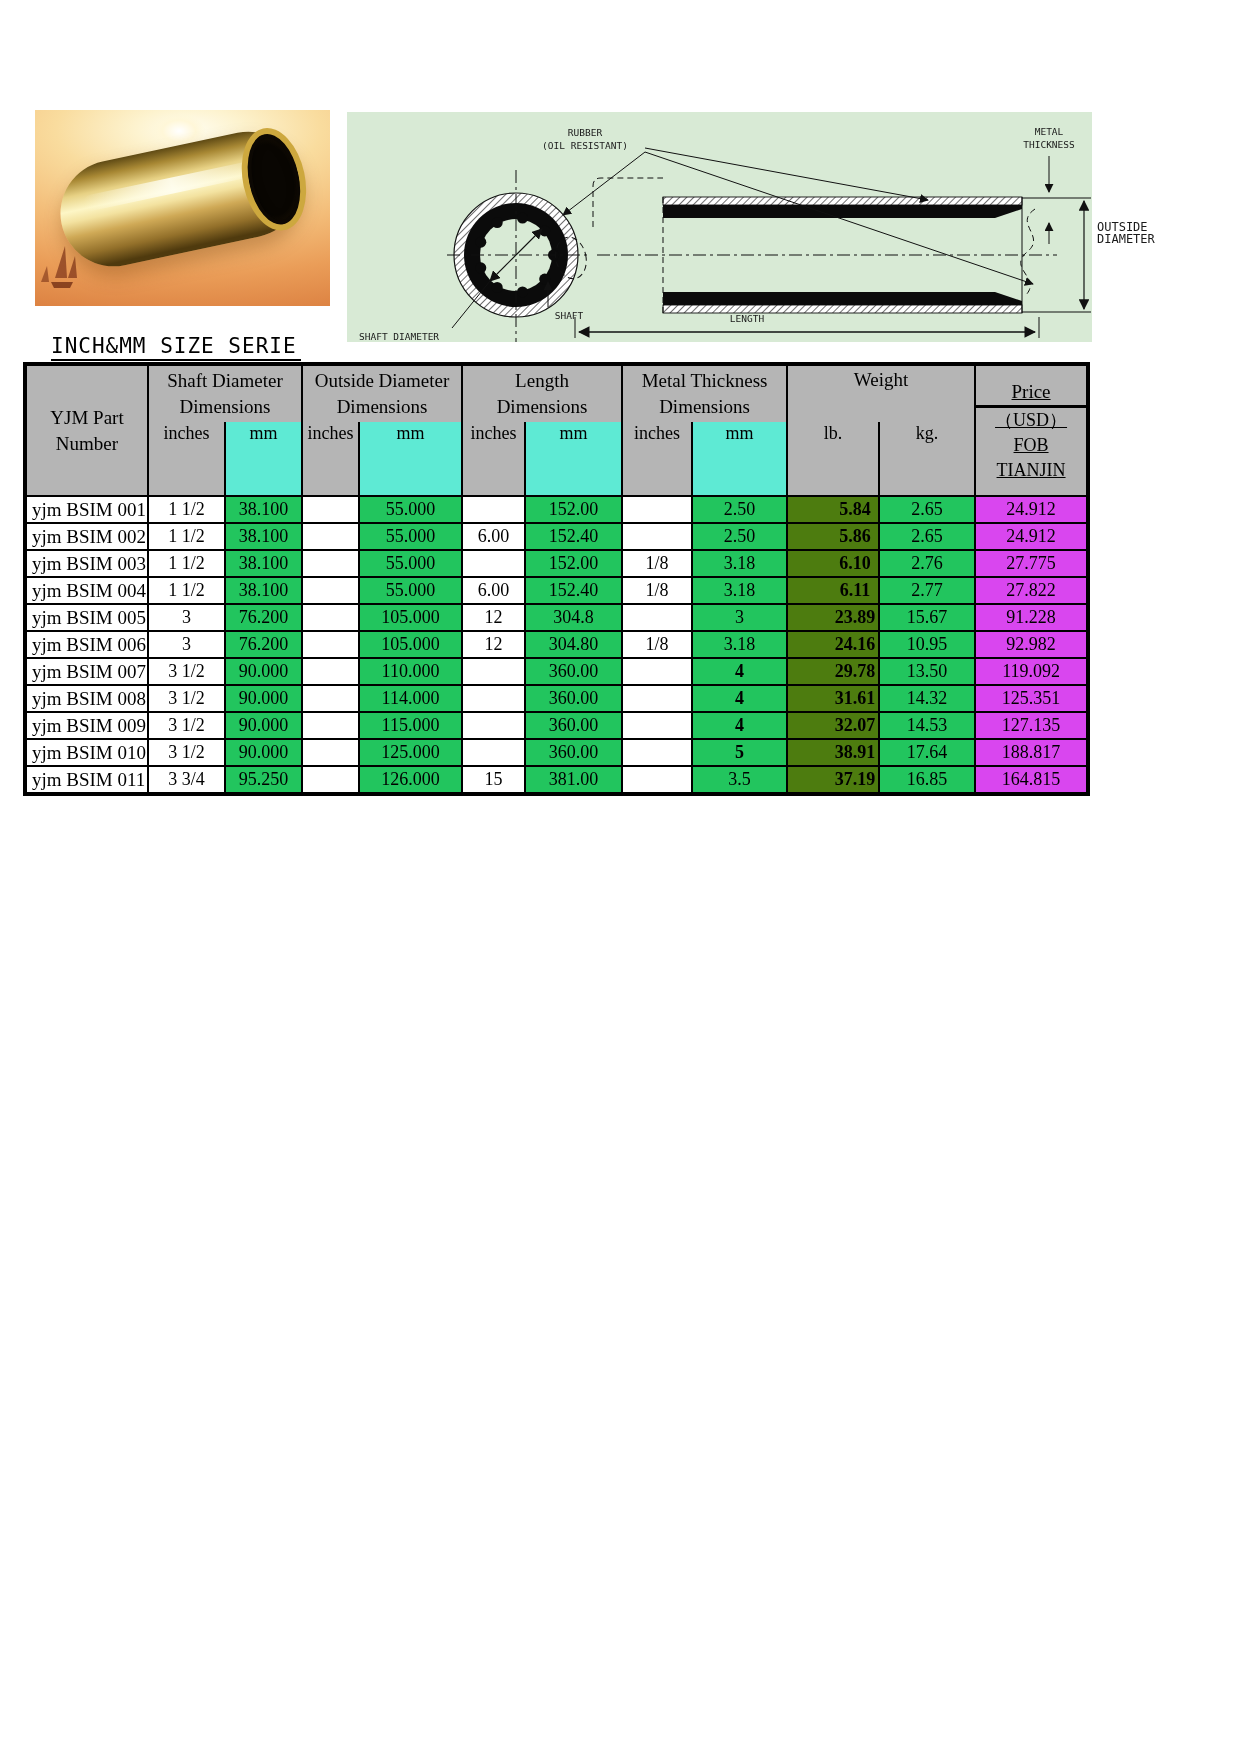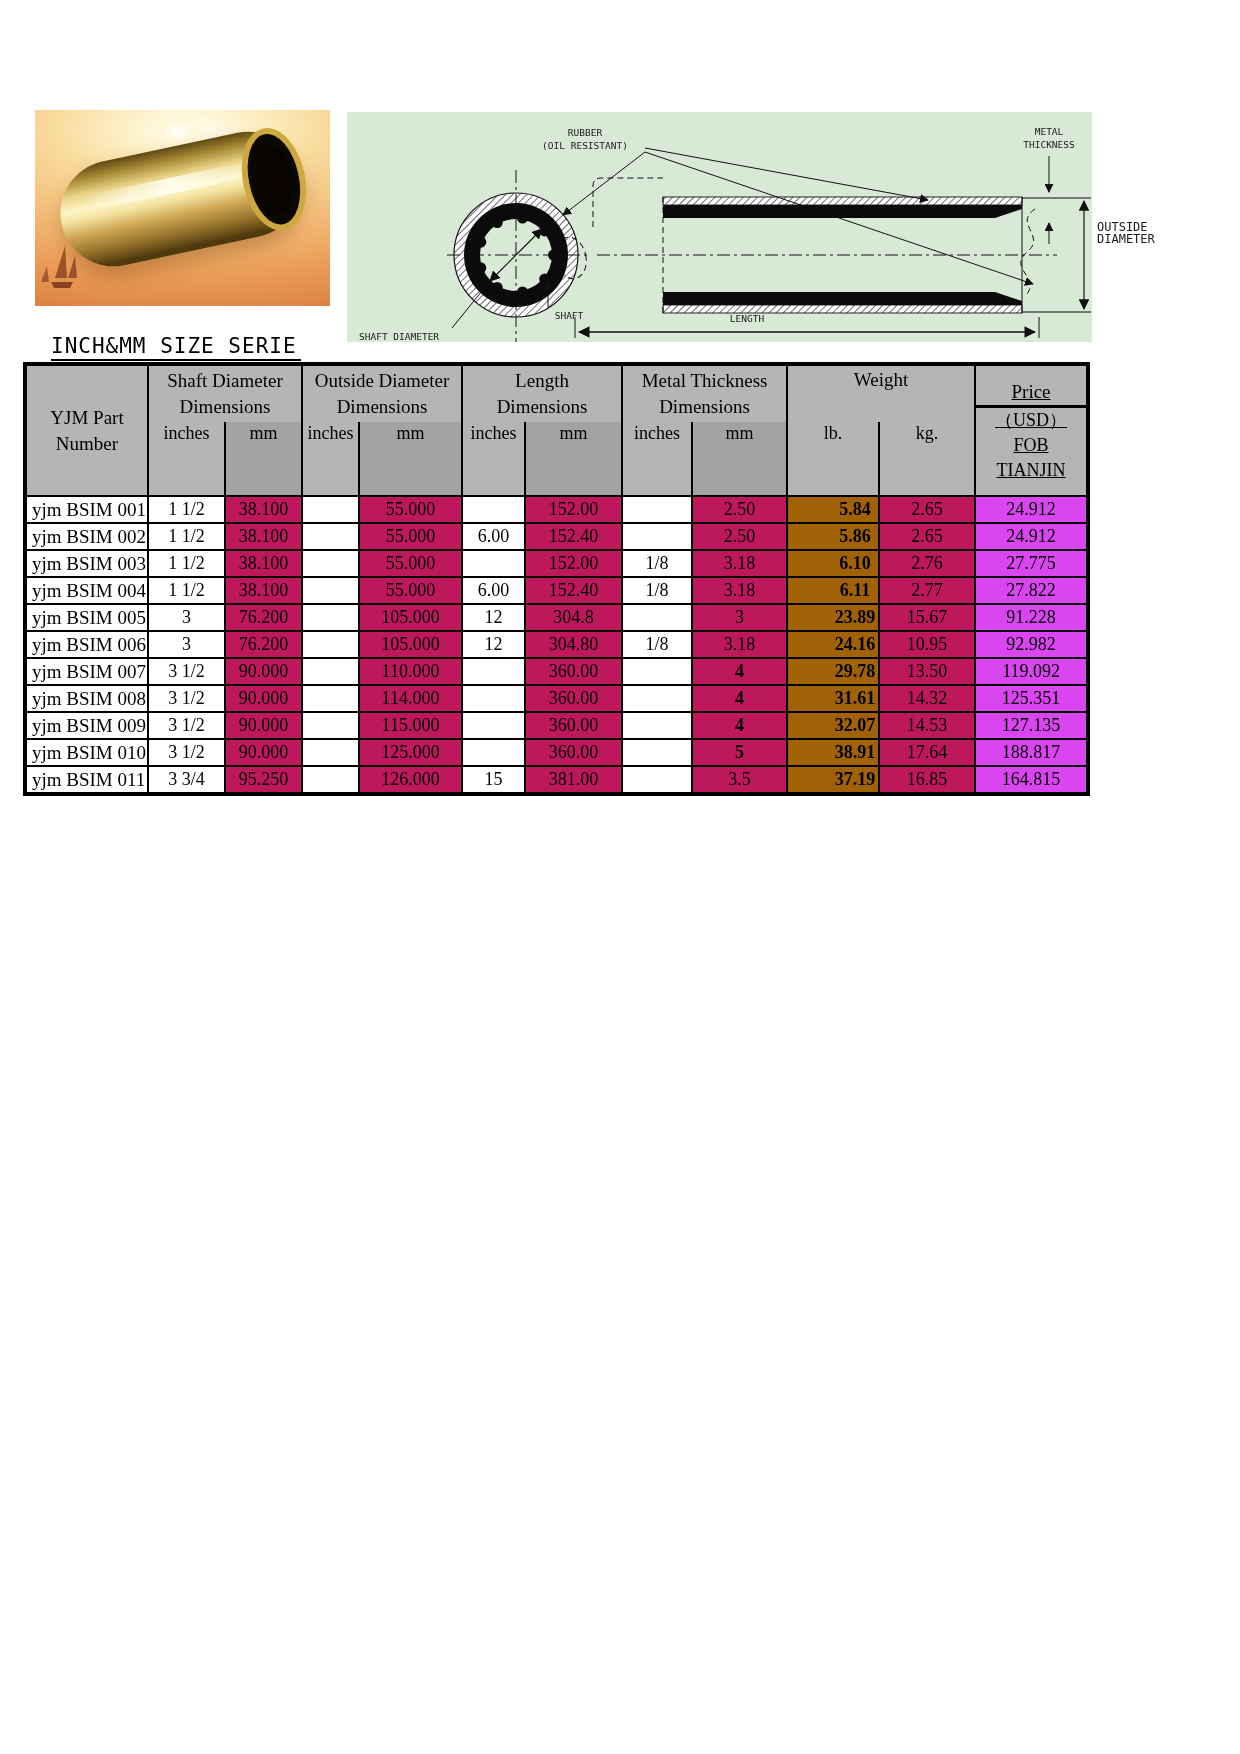--- a/index.html
+++ b/index.html
@@ -45,25 +45,25 @@
   thead th{background:#b5b5b5;font-weight:normal;font-size:19px;}
   tr.hr1 th.grp, tr.hr1 th.wgt{border-bottom:0;}
   tr.hr2 th{border-top:0;vertical-align:top;font-size:18px;padding-top:1px;height:72px;}
   tr.hr1 th{height:56px;vertical-align:middle;line-height:26px;}
   th.ph{vertical-align:top;text-decoration:underline;}
   .ph-top{height:27px;line-height:27px;border-bottom:3px solid #000;}
   .ph-bot div{line-height:25px;font-size:18px;text-align:center;}
   tbody td{height:25px;font-size:18px;text-align:center;line-height:25px;}
   td.c-part{text-align:left;padding-left:5px;font-size:19px;background:#fff;}
   td.c-in{background:#fff;}
-  td.c-mm{background:#be185d;}
-  td.c-lb{background:#a16207;font-weight:bold;padding-left:44px;}
+  td.c-mm{background:#22c55e;}
+  td.c-lb{background:#4d7c0f;font-weight:bold;padding-left:44px;}
   td.c-price{background:#d946ef;font-weight:normal;}
   td.bold{font-weight:bold;}
-  th.u-mm{ background:#a3a3a3; }
+  th.u-mm{ background:#5eead4; }
 </style>
 </head>
 <body>
 
 <div class="photo">
   <div class="sun"></div>
   <svg class="boats" width="120" height="196" viewBox="0 0 120 196">
     <path d="M20,168 L30,136 L32,168 Z M33,168 l7,-22 2,22 z" fill="#8a4020" opacity=".8"></path>
     <path d="M6,172 l6,-16 2,16 z" fill="#8a4020" opacity=".7"></path>
     <path d="M16,172 h22 l-3,6 h-16 z" fill="#7a3518" opacity=".85"></path>

